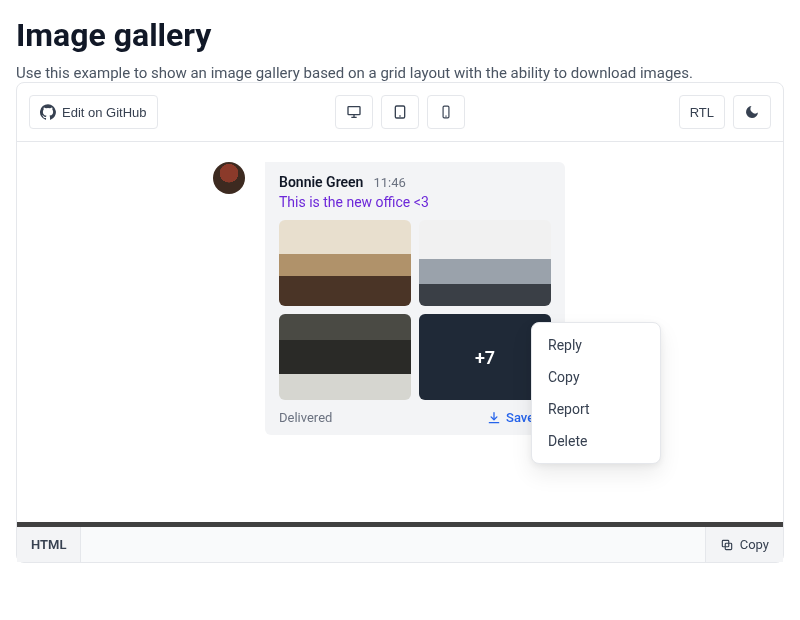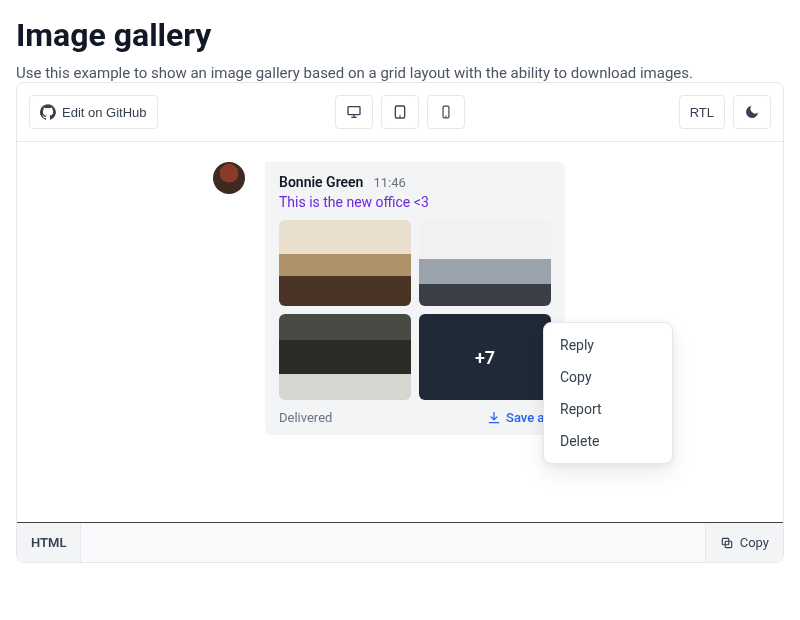--- a/index.html
+++ b/index.html
@@ -143,40 +143,40 @@
     align-items: center;
     justify-content: center;
     cursor: pointer;
     color: #6b7280;
     align-self: center;
     margin-top: 130px;
     margin-left: 2px;
   }
   .dropdown {
     position: absolute;
-    left: 526px;
+    left: 514px;
     top: 180px;
     width: 130px;
     background: #fff;
     border: 1px solid #e5e7eb;
     border-radius: 8px;
     box-shadow: 0 10px 22px rgba(0,0,0,0.08), 0 2px 6px rgba(0,0,0,0.06);
     padding: 6px 0;
     z-index: 5;
   }
   .dropdown-item {
     padding: 8px 16px;
     font-size: 14px;
     color: #374151;
     cursor: pointer;
   }
   .code-tabbar {
     display: flex;
     align-items: stretch;
-    border-top: 1px solid #404040;
+    border-top: 5px solid #404040;
     background: #f9fafb;
     height: 40px;
   }
   .code-tab {
     padding: 0 14px;
     display: flex;
     align-items: center;
     font-size: 13px;
     font-weight: 600;
     color: #374151;

